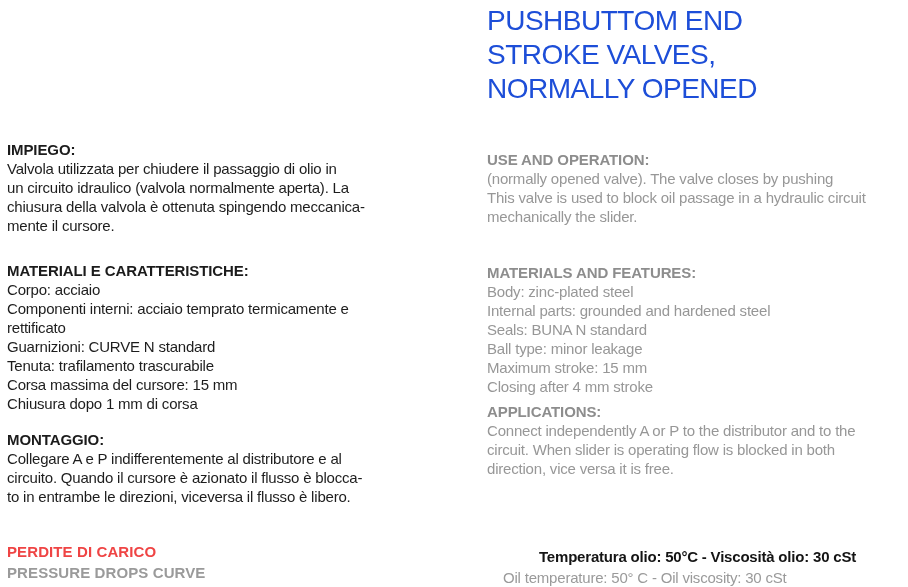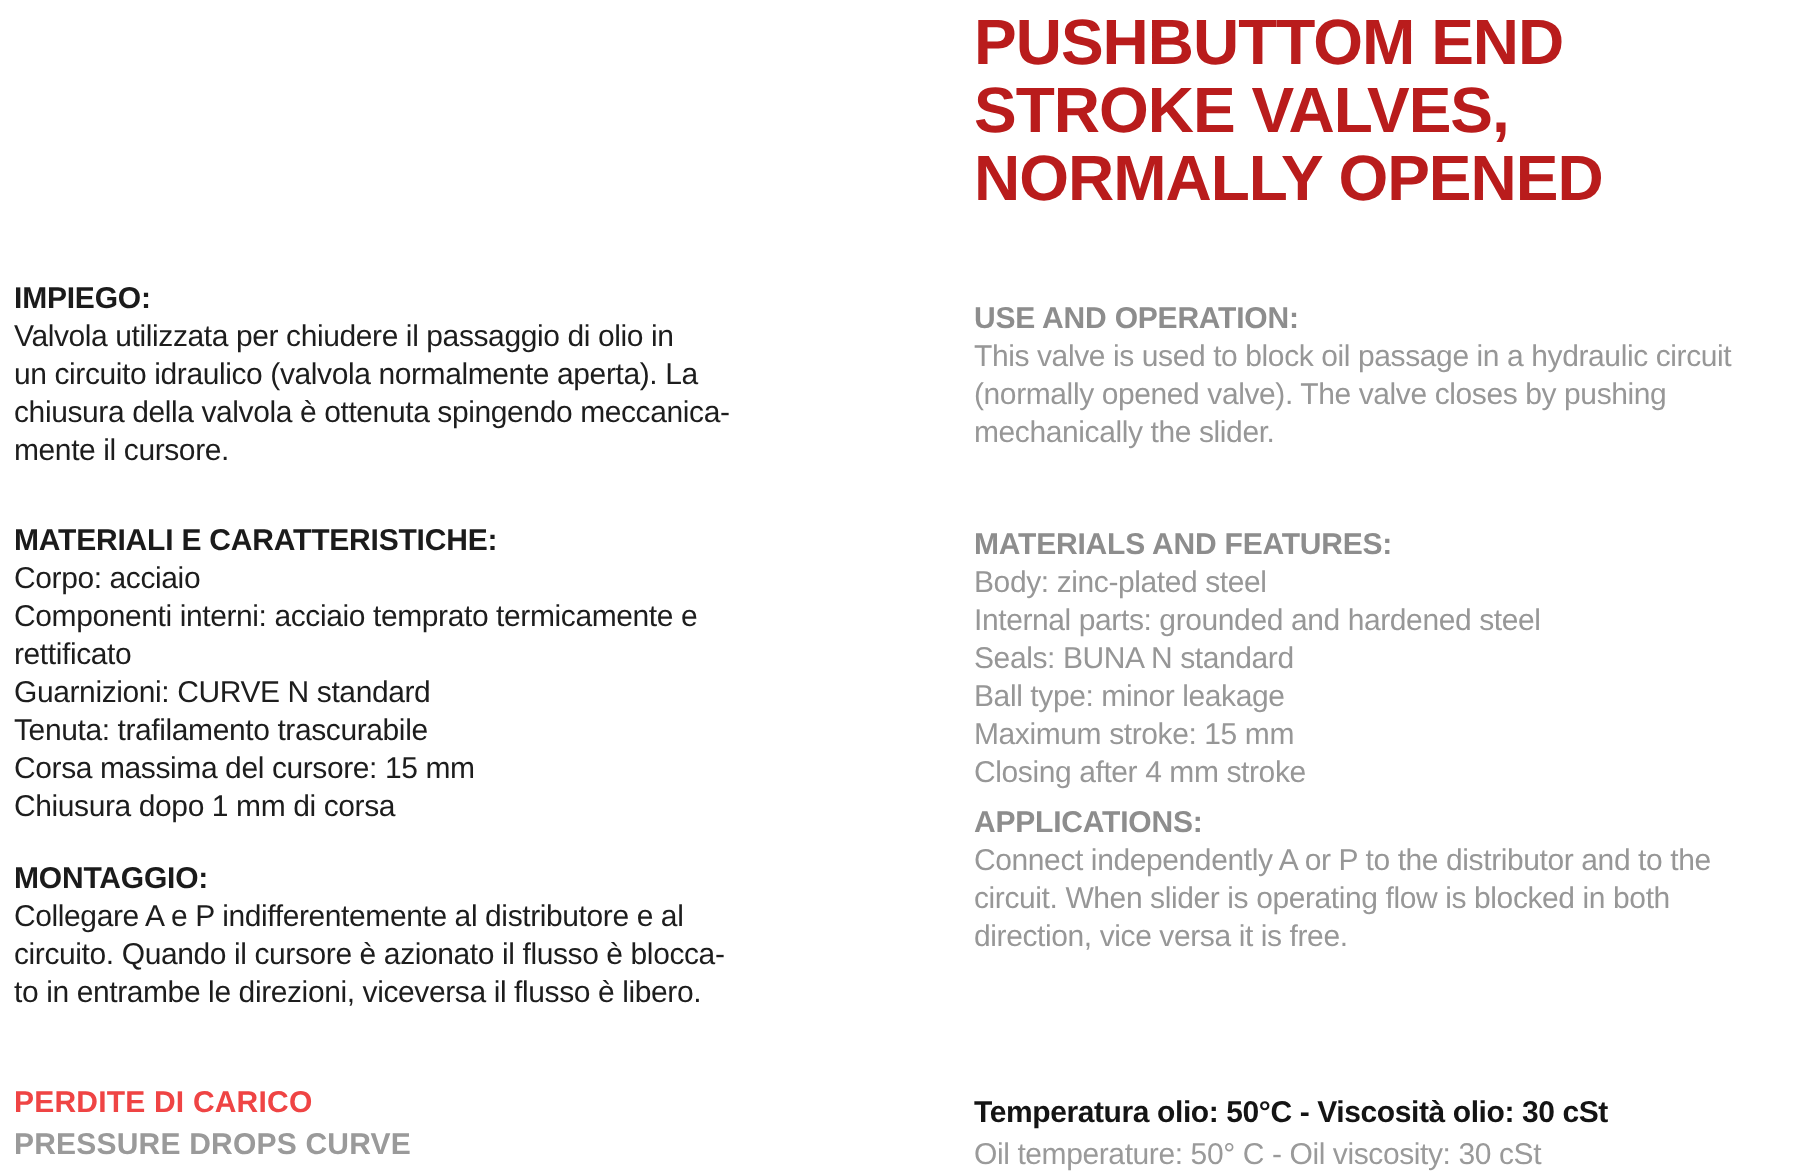--- a/index.html
+++ b/index.html
@@ -27,29 +27,29 @@
     letter-spacing: -0.2px; color: #1d1d1d;
     white-space: nowrap;
   }
   .sec-right .heading { color: #8d8d8d; }
   .sec-right .line    { color: #979797; }
 
   #doc-title {
     position: absolute; top: 4px; left: 487px; width: 421px;
   }
   #doc-title .line {
-    font-size: 32px; font-weight: 700; line-height: 34px;
-    letter-spacing: -0.5px; color: #b91c1c; white-space: nowrap;
+    font-size: 28px; font-weight: 400; line-height: 34px;
+    letter-spacing: -0.5px; color: #1d4ed8; white-space: nowrap;
   }
 
   .footer-block .line { line-height: 21px; }
   #left-footer  .line:nth-child(1) { color: #ef4444; font-weight: bold; letter-spacing: 0.1px; }
   #left-footer  .line:nth-child(2) { color: #9a9a9a; font-weight: bold; letter-spacing: 0.1px; }
-  #right-footer .line:nth-child(1) { color: #141414; font-weight: bold; }
-  #right-footer .line:nth-child(2) { color: #9a9a9a; }
+  #right-footer .line:nth-child(1) { color: #141414; font-weight: bold; text-align: center; }
+  #right-footer .line:nth-child(2) { color: #9a9a9a; margin-left: 16px; }
 </style>
 </head>
 <body>
 
 <div id="page">
 
   <div id="doc-title">
       <div class="line">PUSHBUTTOM END</div>
       <div class="line">STROKE VALVES,</div>
       <div class="line">NORMALLY OPENED</div>
@@ -88,22 +88,22 @@
   </div>
 
   <div id="left-footer" class="sec col-left footer-block" style="top:541px">
       <div class="line">PERDITE DI CARICO</div>
       <div class="line">PRESSURE DROPS CURVE</div>
     </div>
 
   <div class="sec col-right sec-right" style="top:150px">
     <div class="heading">USE AND OPERATION:</div>
     <div>
+        <div class="line">(normally opened valve). The valve closes by pushing</div>
         <div class="line">This valve is used to block oil passage in a hydraulic circuit</div>
-        <div class="line">(normally opened valve). The valve closes by pushing</div>
         <div class="line">mechanically the slider.</div>
       </div>
   </div>
 
   <div class="sec col-right sec-right" style="top:263px">
     <div class="heading">MATERIALS AND FEATURES:</div>
     <div>
         <div class="line">Body: zinc-plated steel</div>
         <div class="line">Internal parts: grounded and hardened steel</div>
         <div class="line">Seals: BUNA N standard</div>

